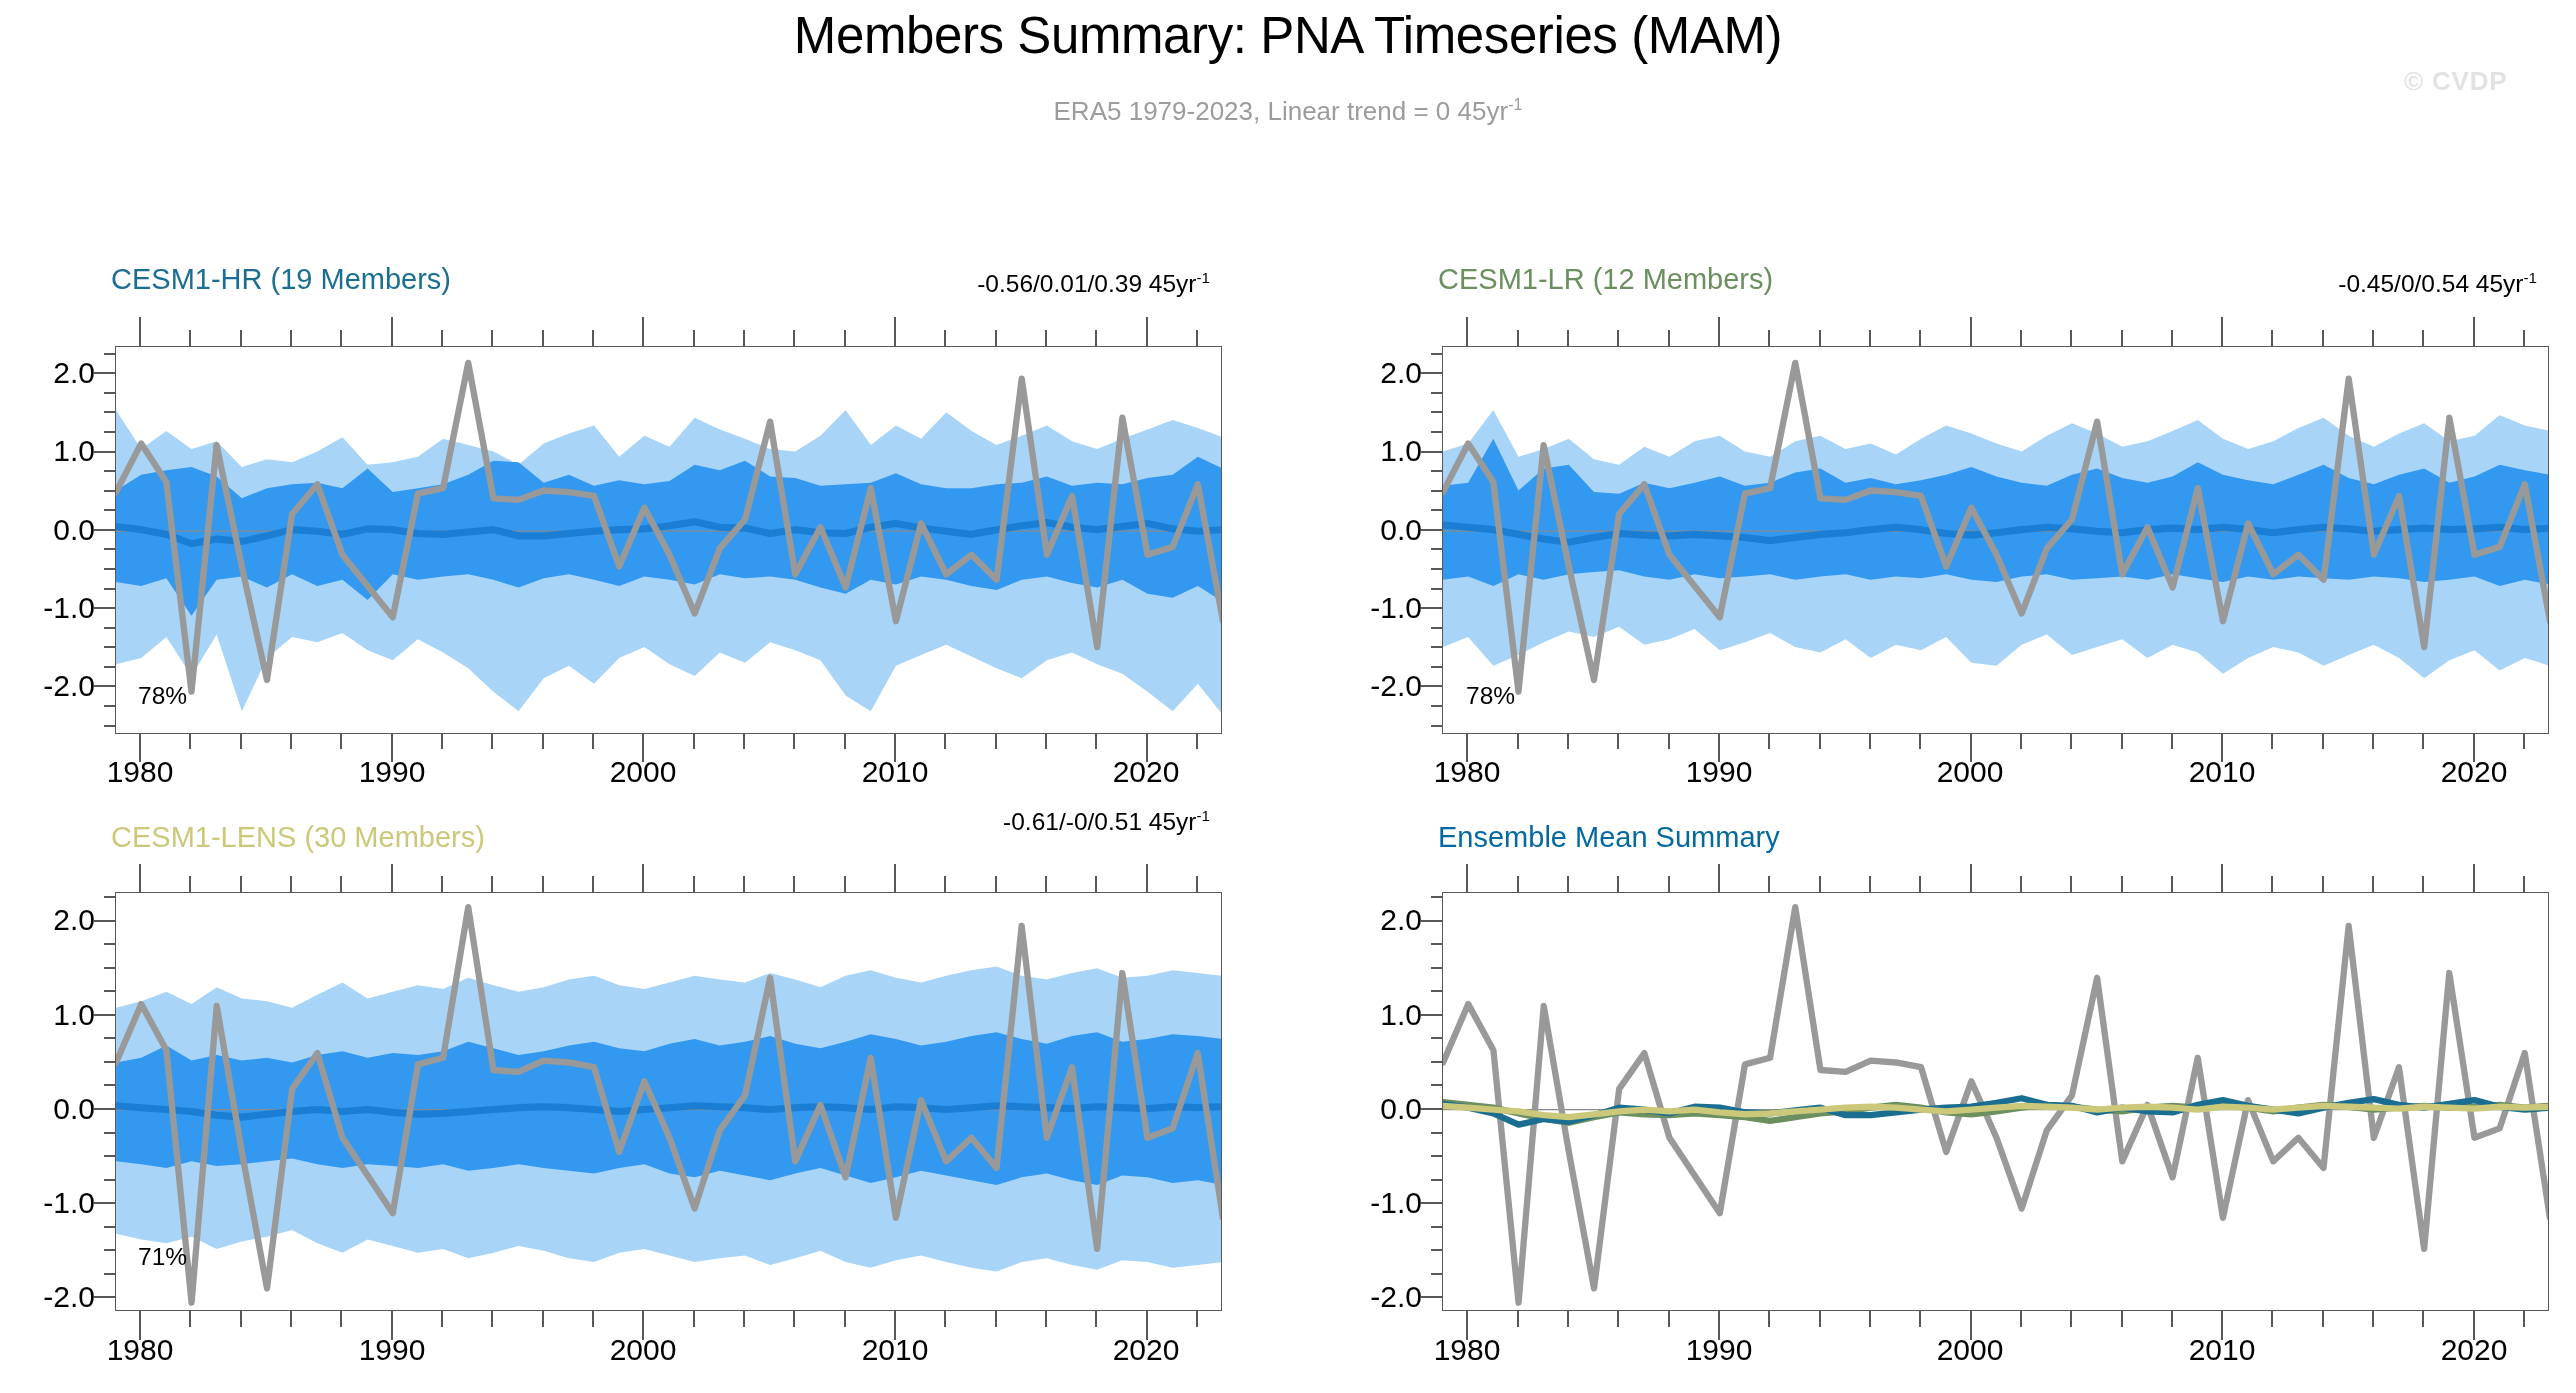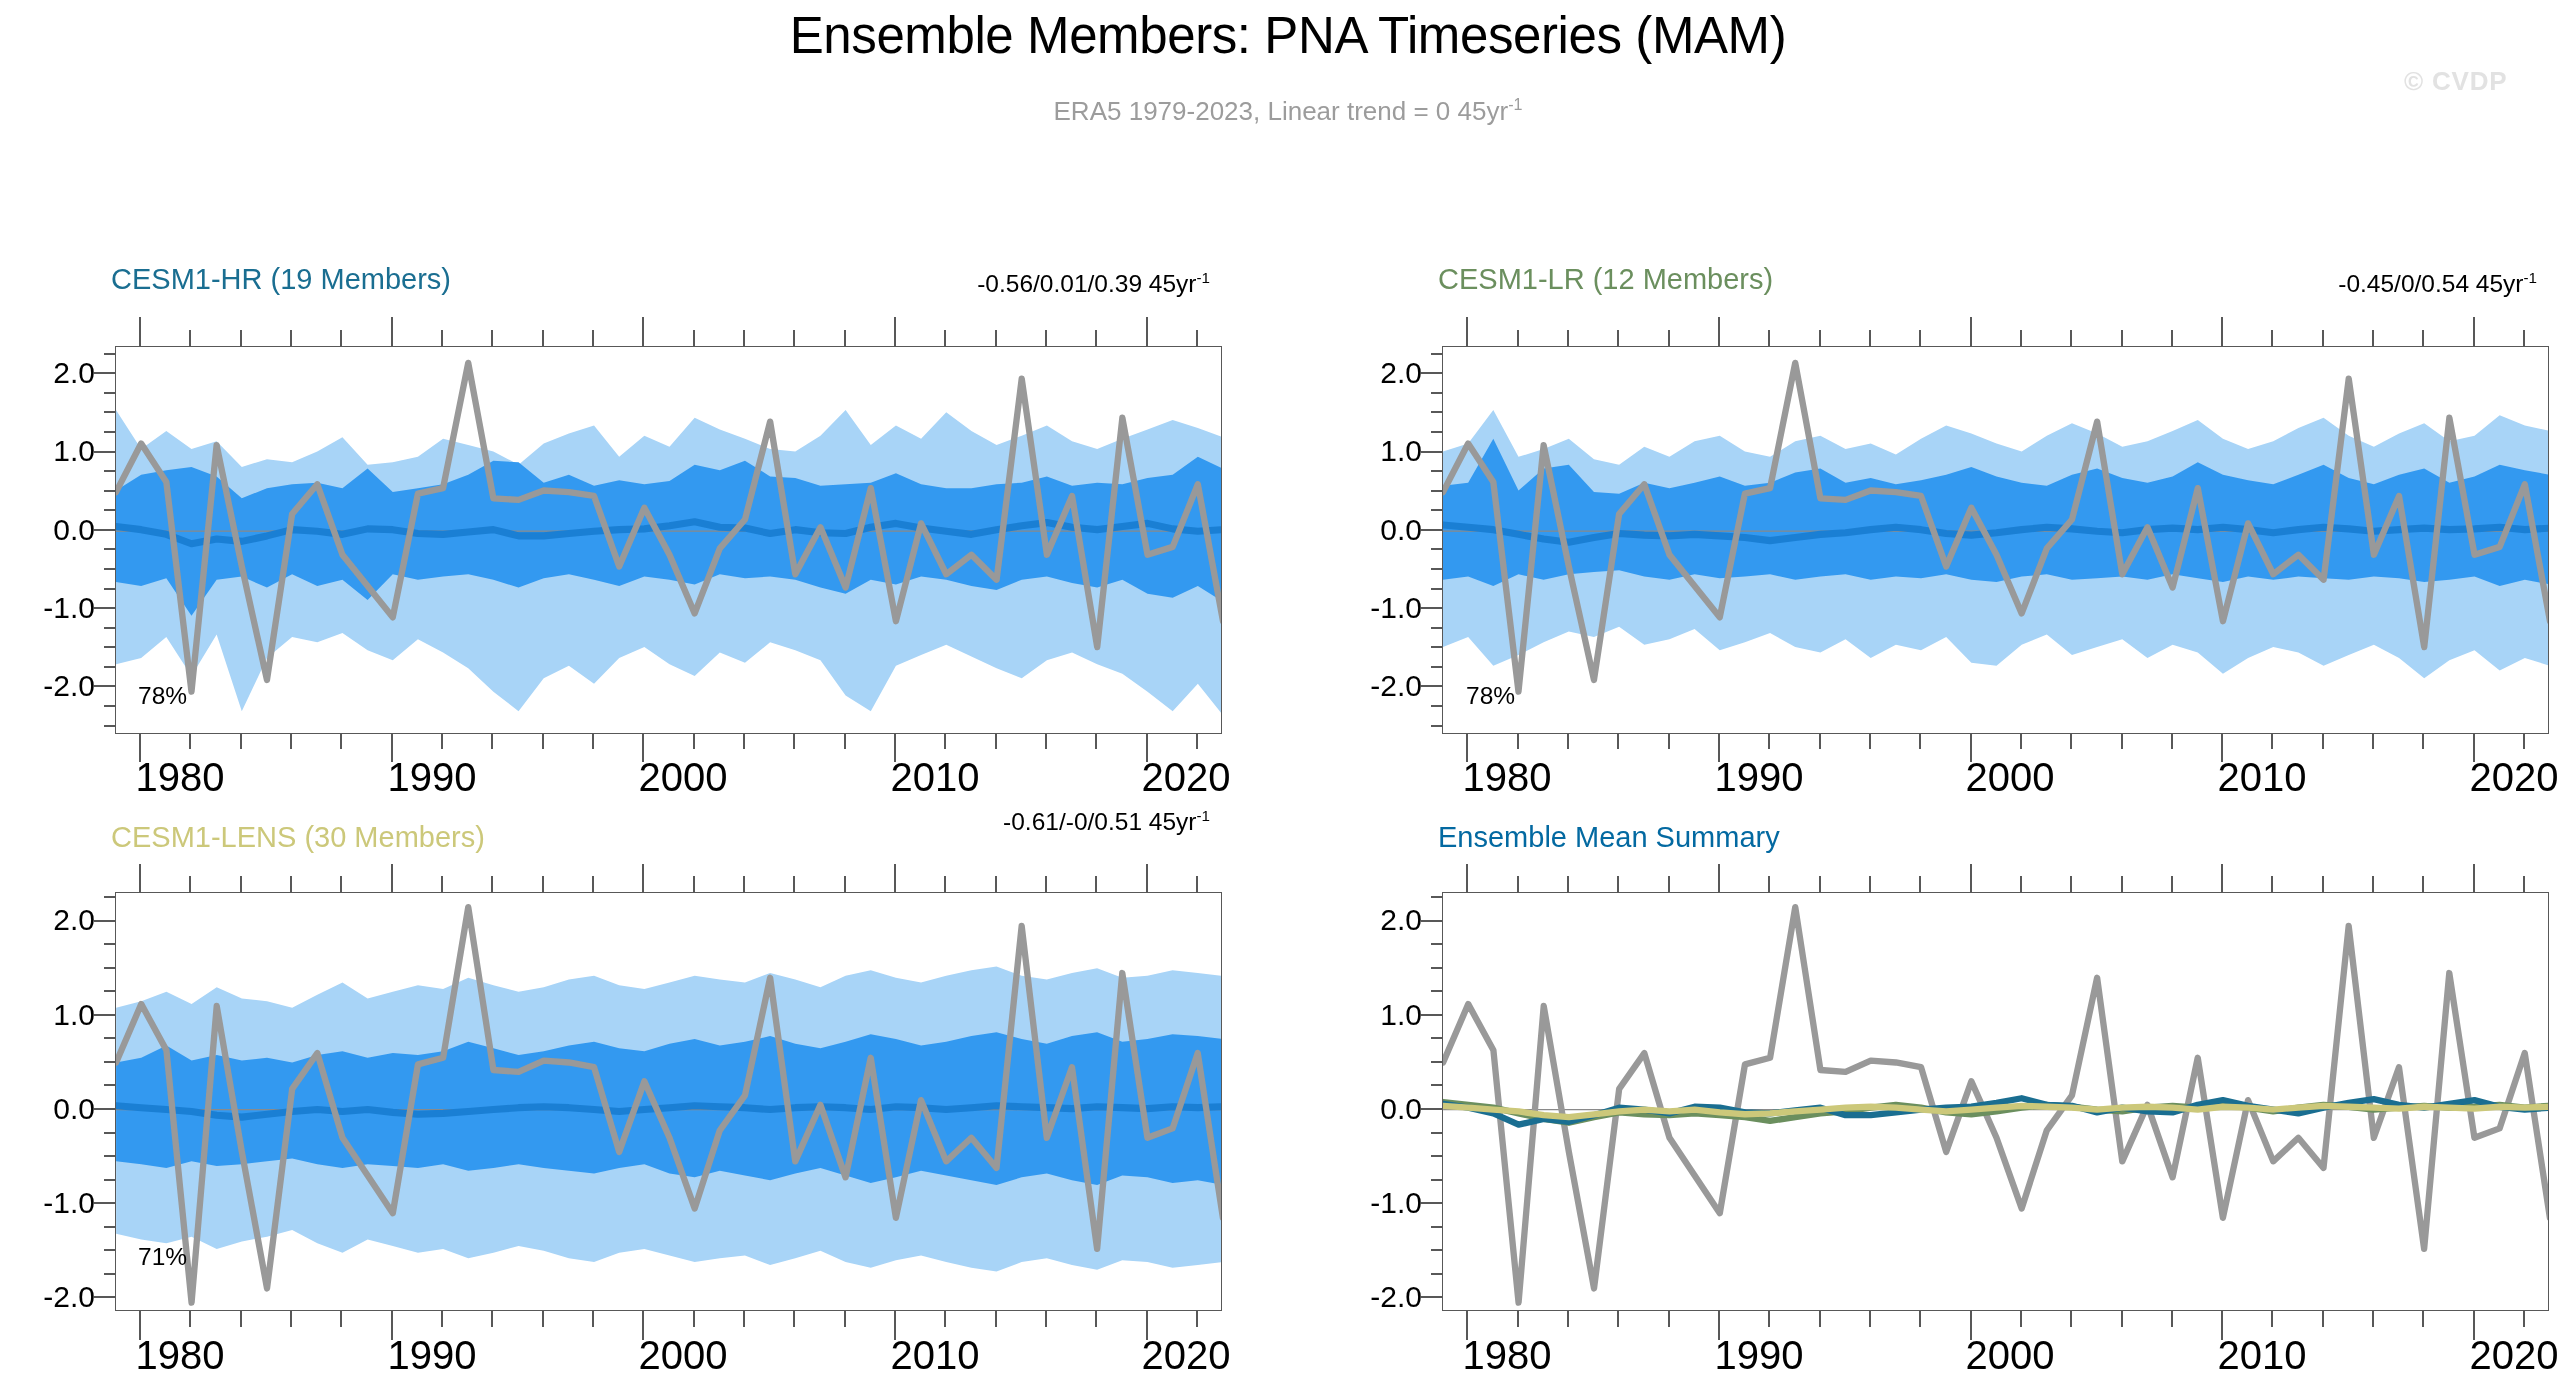--- a/index.html
+++ b/index.html
@@ -17,30 +17,30 @@
   .panel-title{position:absolute;font-size:29px;white-space:nowrap;}
   .panel-trend{position:absolute;font-size:24.5px;color:#000;white-space:nowrap;}
   .panel-trend sup{font-size:0.62em;vertical-align:super;}
 
   .plot{position:absolute;border:1.6px solid #585858;background:#ffffff;
         box-sizing:border-box;overflow:hidden;}
   .plot svg{position:absolute;top:0;left:0;display:block;}
 
   .ylab{position:absolute;text-align:right;font-size:30px;color:#000;
         transform:translateY(-50%);white-space:nowrap;}
-  .xlab{position:absolute;text-align:center;font-size:40px;color:#000;
-        transform:translateX(-50%);white-space:nowrap;margin-left:40px;}
+  .xlab{position:absolute;text-align:center;font-size:30px;color:#000;
+        transform:translateX(-50%);white-space:nowrap;}
   .pct{position:absolute;font-size:24.5px;color:#000;}
 
   .tick{position:absolute;background:#585858;}
 </style>
 </head>
 <body>
 
-<div id="main-title">Ensemble Members: PNA Timeseries (MAM)</div>
+<div id="main-title">Members Summary: PNA Timeseries (MAM)</div>
 <div id="sub-title"><span>ERA5 1979-2023, Linear trend = 0 45yr</span><sup>-1</sup></div>
 <div id="cvdp">© CVDP</div>
 
 <div id="panels">
     <div class="panel-title" style="left: 111px; top: 263px; color: rgb(26, 110, 145);">CESM1-HR (19 Members)</div>
     <div class="panel-trend" style="top: 269px; left: 0px; width: 1210px; text-align: right;"><span>-0.56/0.01/0.39 45yr</span><sup>-1</sup></div>
     <div class="plot" style="left: 115px; top: 346px; width: 1107px; height: 388px;">
       <svg width="1107" height="388" viewBox="0 0 1400 490">
         <path d="M 0 79.19191919191917 L 31.81818181818182 128.68686868686865 L 63.63636363636364 105.91919191919197 L 95.45454545454545 128.68686868686865 L 127.27272727272728 118.78787878787881 L 159.0909090909091 151.45454545454544 L 190.9090909090909 141.55555555555554 L 222.72727272727272 145.5151515151515 L 254.54545454545456 131.65656565656565 L 286.3636363636364 113.83838383838389 L 318.1818181818182 148.48484848484844 L 350 145.5151515151515 L 381.8181818181818 138.5858585858586 L 413.6363636363637 115.81818181818181 L 445.45454545454544 123.73737373737373 L 477.27272727272725 131.65656565656565 L 509.0909090909091 148.48484848484844 L 540.9090909090909 121.75757575757575 L 572.7272727272727 108.88888888888886 L 604.5454545454545 98.98989898989896 L 636.3636363636364 138.5858585858586 L 668.1818181818182 111.8585858585858 L 700 125.71717171717171 L 731.8181818181818 89.09090909090912 L 763.6363636363636 103.93939393939388 L 795.4545454545455 115.81818181818181 L 827.2727272727274 128.68686868686865 L 859.0909090909091 131.65656565656565 L 890.9090909090909 111.8585858585858 L 922.7272727272726 79.19191919191917 L 954.5454545454545 123.73737373737373 L 986.3636363636364 98.98989898989896 L 1018.1818181818182 115.81818181818181 L 1050 82.16161616161617 L 1081.8181818181818 105.91919191919197 L 1113.6363636363635 123.73737373737373 L 1145.4545454545455 111.8585858585858 L 1177.2727272727273 98.98989898989896 L 1209.090909090909 118.78787878787881 L 1240.909090909091 128.68686868686865 L 1272.7272727272727 115.81818181818181 L 1304.5454545454545 103.93939393939388 L 1336.3636363636365 92.06060606060612 L 1368.1818181818182 101.95959595959596 L 1400 113.83838383838389 L 1400 465.25252525252523 L 1368.1818181818182 425.65656565656565 L 1336.3636363636365 460.30303030303025 L 1304.5454545454545 435.55555555555554 L 1272.7272727272727 412.7878787878788 L 1240.909090909091 400.9090909090909 L 1209.090909090909 386.06060606060606 L 1177.2727272727273 395.95959595959596 L 1145.4545454545455 418.72727272727275 L 1113.6363636363635 405.85858585858585 L 1081.8181818181818 391.01010101010104 L 1050 376.16161616161617 L 1018.1818181818182 389.030303030303 L 986.3636363636364 402.8888888888889 L 954.5454545454545 460.30303030303025 L 922.7272727272726 440.5050505050505 L 890.9090909090909 395.95959595959596 L 859.0909090909091 383.09090909090907 L 827.2727272727274 373.19191919191917 L 795.4545454545455 398.9292929292929 L 763.6363636363636 386.06060606060606 L 731.8181818181818 415.75757575757575 L 700 400.9090909090909 L 668.1818181818182 379.1313131313131 L 636.3636363636364 392.98989898989896 L 604.5454545454545 425.65656565656565 L 572.7272727272727 402.8888888888889 L 540.9090909090909 418.72727272727275 L 509.0909090909091 460.30303030303025 L 477.27272727272725 435.55555555555554 L 445.45454545454544 405.85858585858585 L 413.6363636363637 386.06060606060606 L 381.8181818181818 369.2323232323232 L 350 395.95959595959596 L 318.1818181818182 383.09090909090907 L 286.3636363636364 361.3131313131313 L 254.54545454545456 373.19191919191917 L 222.72727272727272 366.26262626262627 L 190.9090909090909 392.98989898989896 L 159.0909090909091 460.30303030303025 L 127.27272727272728 363.2929292929293 L 95.45454545454545 415.75757575757575 L 63.63636363636364 366.26262626262627 L 31.81818181818182 392.98989898989896 L 0 400.9090909090909 Z" fill="#a8d4f7"></path>
         <path d="M 0 181.15151515151518 L 31.81818181818182 161.35353535353534 L 63.63636363636364 155.41414141414145 L 95.45454545454545 151.45454545454544 L 127.27272727272728 163.33333333333337 L 159.0909090909091 191.05050505050508 L 190.9090909090909 178.18181818181813 L 222.72727272727272 173.2323232323232 L 254.54545454545456 171.2525252525253 L 286.3636363636364 178.18181818181813 L 318.1818181818182 153.43434343434336 L 350 183.1313131313131 L 381.8181818181818 178.18181818181813 L 413.6363636363637 173.2323232323232 L 445.45454545454544 161.35353535353534 L 477.27272727272725 143.53535353535352 L 509.0909090909091 145.5151515151515 L 540.9090909090909 171.2525252525253 L 572.7272727272727 161.35353535353534 L 604.5454545454545 175.2121212121212 L 636.3636363636364 168.2828282828283 L 668.1818181818182 173.2323232323232 L 700 169.27272727272725 L 731.8181818181818 148.48484848484844 L 763.6363636363636 155.41414141414145 L 795.4545454545455 143.53535353535352 L 827.2727272727274 163.33333333333337 L 859.0909090909091 165.3131313131313 L 890.9090909090909 175.2121212121212 L 922.7272727272726 173.2323232323232 L 954.5454545454545 171.2525252525253 L 986.3636363636364 159.3737373737374 L 1018.1818181818182 173.2323232323232 L 1050 178.18181818181813 L 1081.8181818181818 178.18181818181813 L 1113.6363636363635 173.2323232323232 L 1145.4545454545455 171.2525252525253 L 1177.2727272727273 163.33333333333337 L 1209.090909090909 175.2121212121212 L 1240.909090909091 171.2525252525253 L 1272.7272727272727 173.2323232323232 L 1304.5454545454545 165.3131313131313 L 1336.3636363636365 161.35353535353534 L 1368.1818181818182 138.5858585858586 L 1400 153.43434343434336 L 1400 321.7171717171717 L 1368.1818181818182 301.9191919191919 L 1336.3636363636365 316.7676767676768 L 1304.5454545454545 311.8181818181818 L 1272.7272727272727 294 L 1240.909090909091 303.8989898989899 L 1209.090909090909 297.95959595959596 L 1177.2727272727273 290.04040404040404 L 1145.4545454545455 294 L 1113.6363636363635 306.86868686868684 L 1081.8181818181818 301.9191919191919 L 1050 294 L 1018.1818181818182 290.04040404040404 L 986.3636363636364 299.939393939394 L 954.5454545454545 294 L 922.7272727272726 311.8181818181818 L 890.9090909090909 303.8989898989899 L 859.0909090909091 294 L 827.2727272727274 290.04040404040404 L 795.4545454545455 292.020202020202 L 763.6363636363636 287.0707070707071 L 731.8181818181818 299.939393939394 L 700 294 L 668.1818181818182 290.04040404040404 L 636.3636363636364 301.9191919191919 L 604.5454545454545 294 L 572.7272727272727 287.0707070707071 L 540.9090909090909 292.020202020202 L 509.0909090909091 303.8989898989899 L 477.27272727272725 294 L 445.45454545454544 287.0707070707071 L 413.6363636363637 290.04040404040404 L 381.8181818181818 294 L 350 287.0707070707071 L 318.1818181818182 319.73737373737373 L 286.3636363636364 294 L 254.54545454545456 301.9191919191919 L 222.72727272727272 287.0707070707071 L 190.9090909090909 303.8989898989899 L 159.0909090909091 290.04040404040404 L 127.27272727272728 294 L 95.45454545454545 339.5353535353536 L 63.63636363636364 292.020202020202 L 31.81818181818182 301.9191919191919 L 0 296.96969696969694 Z" fill="#3399f0"></path>

